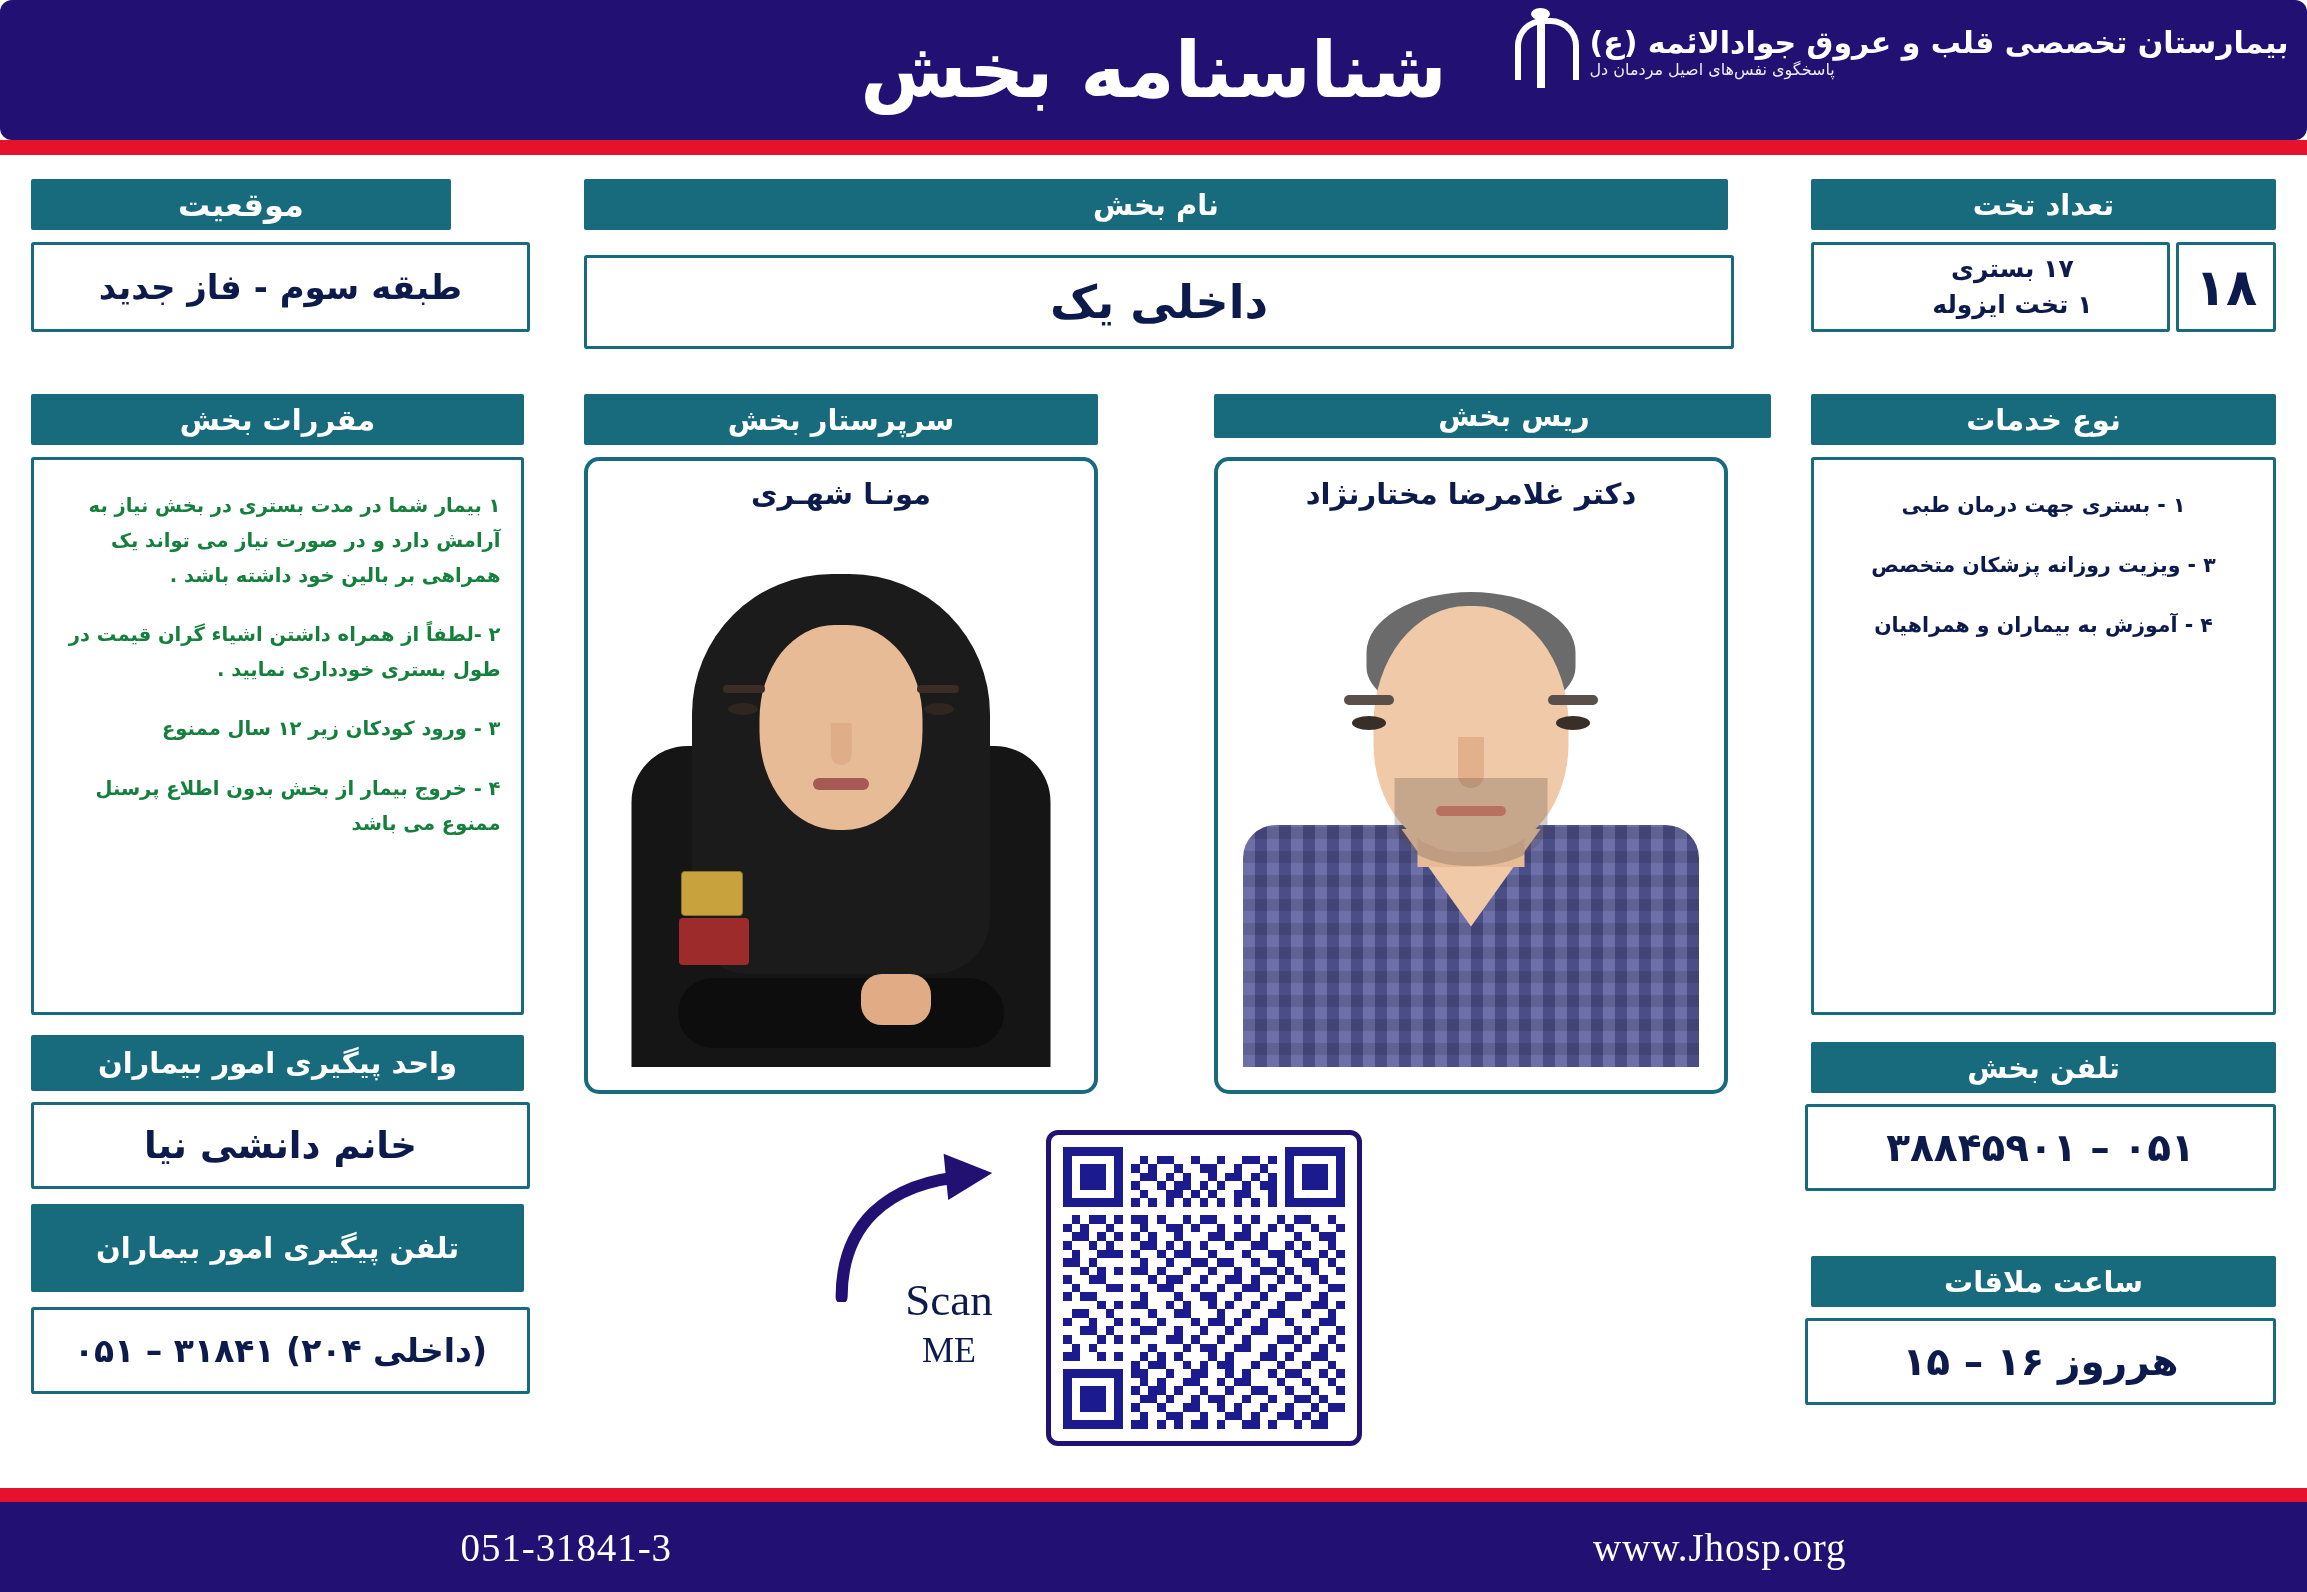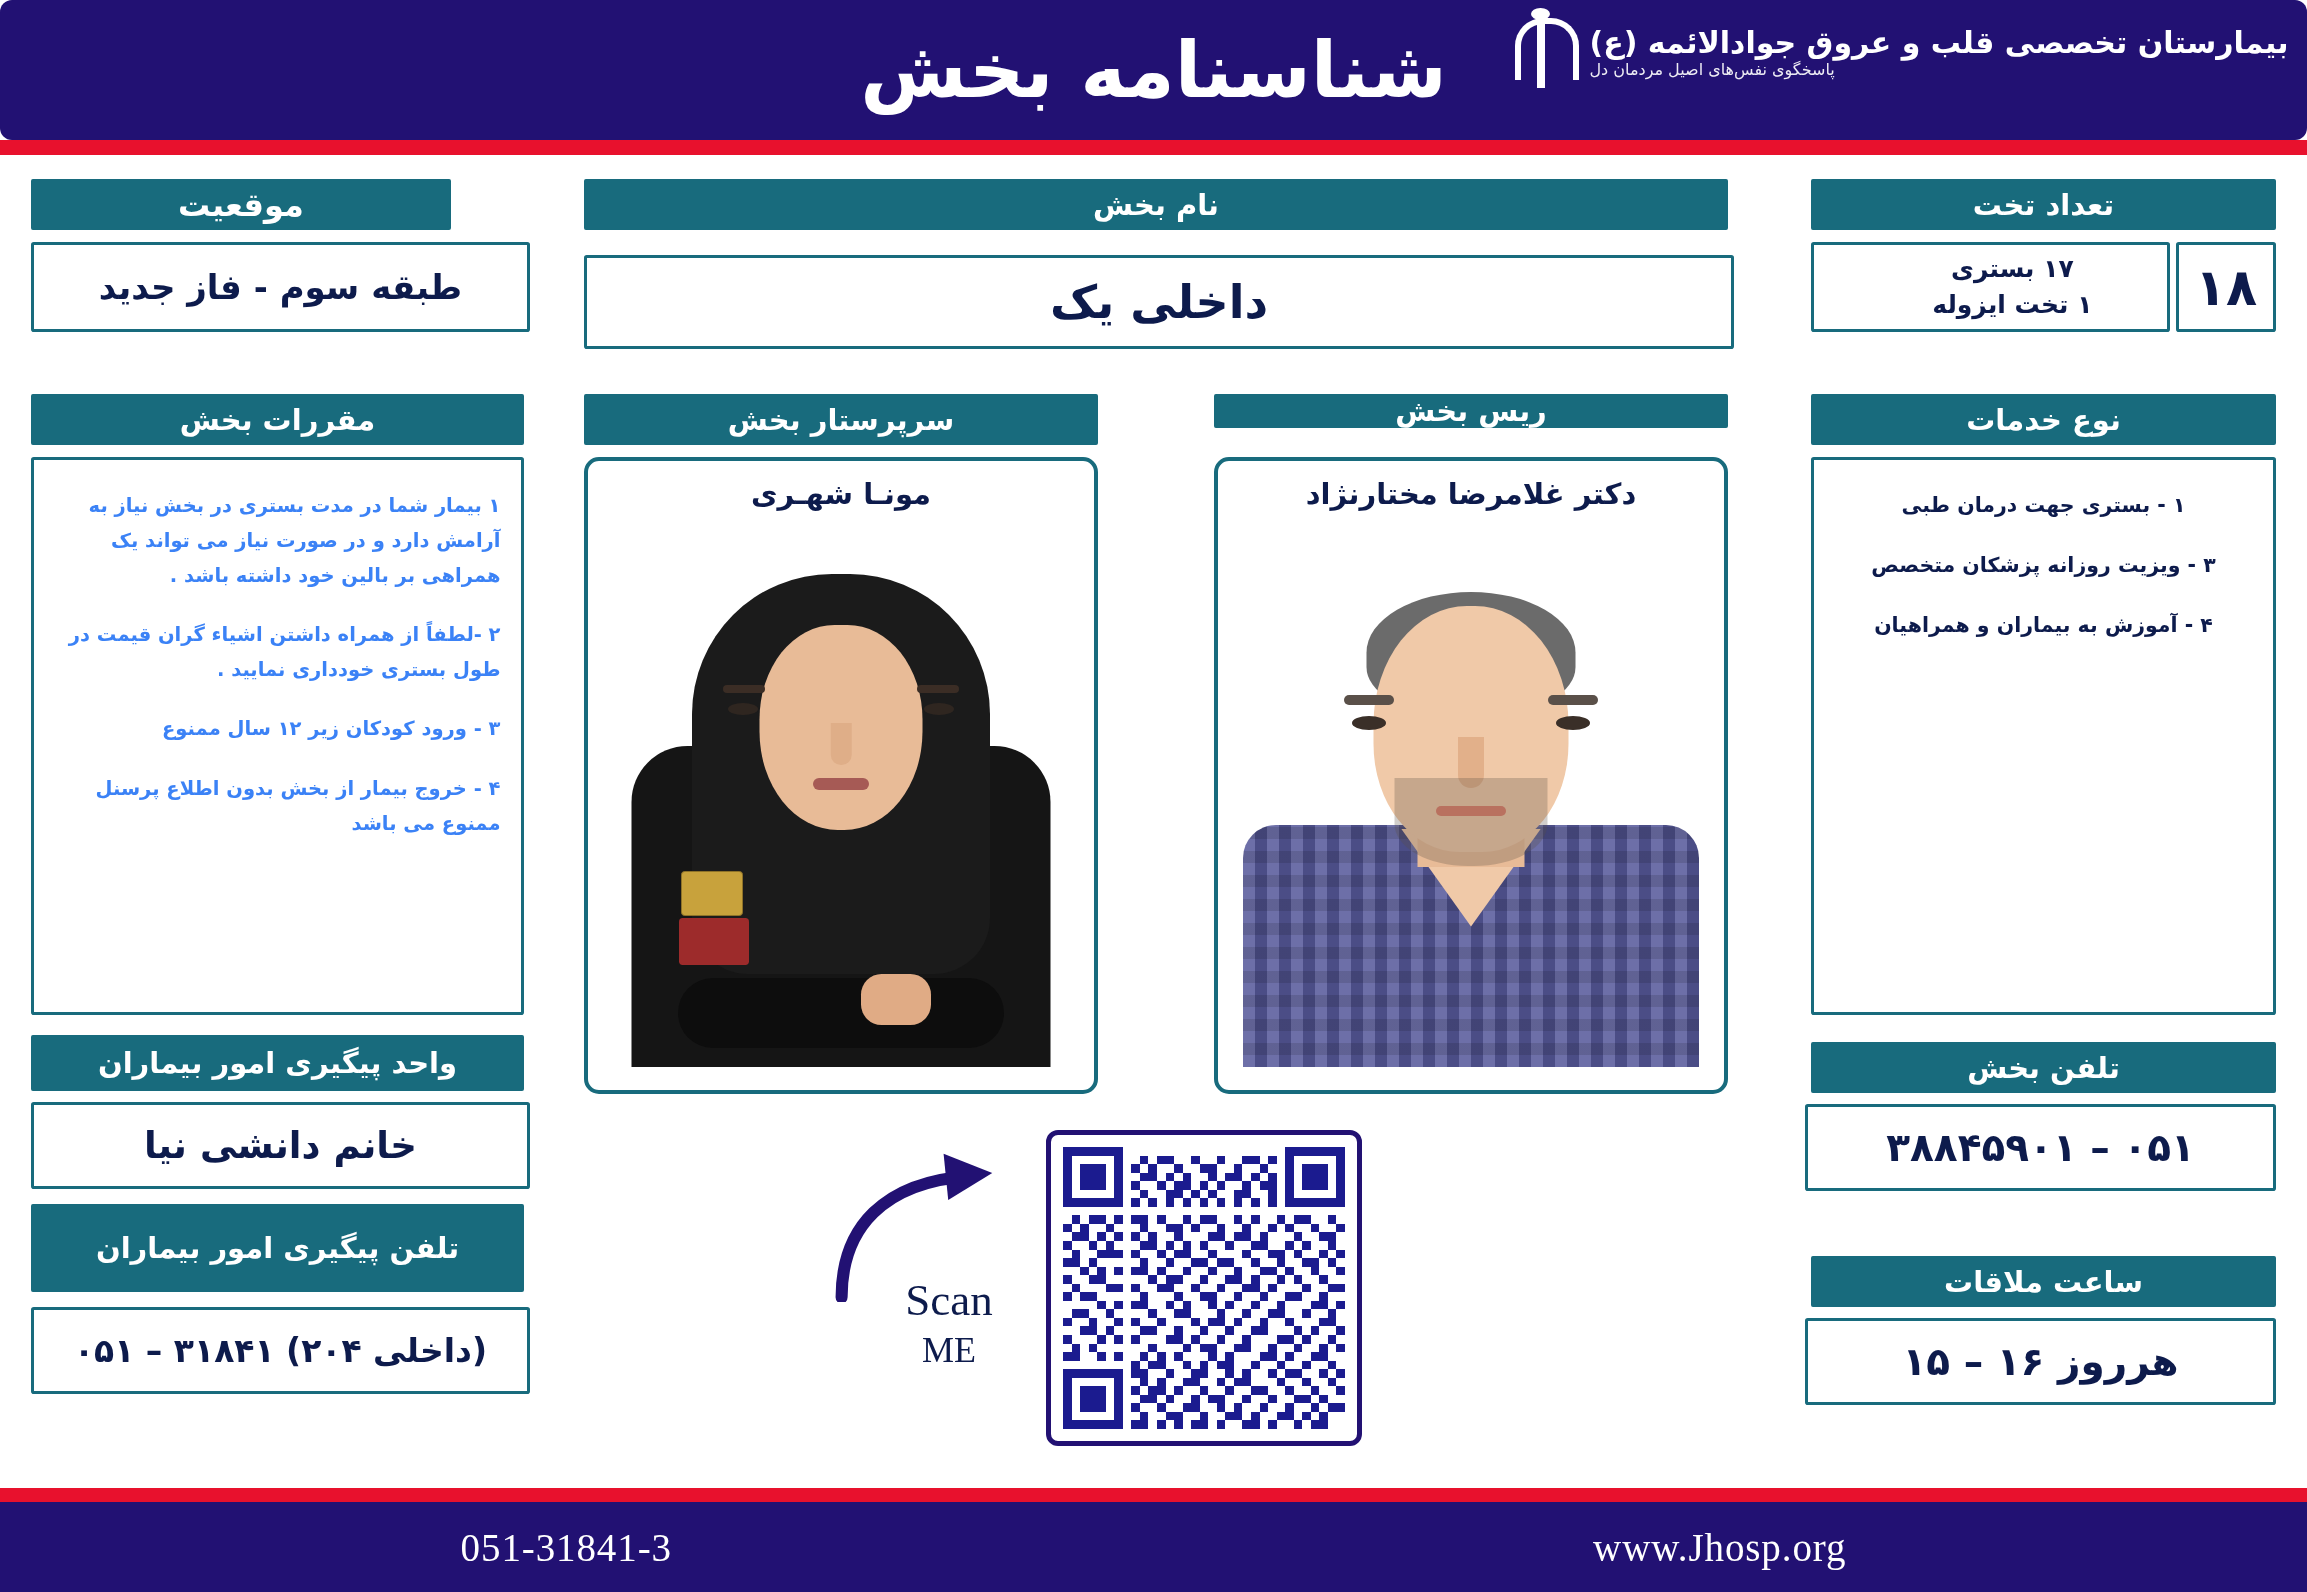--- a/index.html
+++ b/index.html
@@ -85,30 +85,30 @@
   #phone-label{right:31px;top:1042px;width:465px;height:51px;font-size:29px;}
   #phone-box{right:31px;top:1104px;width:465px;height:81px;font-size:39px;}
   #visit-label{right:31px;top:1256px;width:465px;height:51px;font-size:29px;}
   #visit-box{right:31px;top:1318px;width:465px;height:81px;font-size:39px;}
 
   
   #loc-label{left:31px;top:179px;width:420px;height:51px;font-size:32px;}
   #loc-box{left:31px;top:242px;width:493px;height:84px;font-size:34px;}
   #rules-label{left:31px;top:394px;width:493px;height:51px;font-size:29px;}
   #rules-box{left:31px;top:457px;width:493px;height:558px;display:block;padding:28px 20.5px;box-sizing:border-box;}
-  #rules-box p{margin:0 0 24px 0;font-size:19.5px;color:#3b82f6;font-weight:bold;line-height:1.8;text-align:right;}
+  #rules-box p{margin:0 0 24px 0;font-size:19.5px;color:#15803d;font-weight:bold;line-height:1.8;text-align:right;}
   #unit-label{left:31px;top:1035px;width:493px;height:56px;font-size:29px;}
   #unit-box{left:31px;top:1102px;width:493px;height:81px;font-size:37px;}
   #unitphone-label{left:31px;top:1204px;width:493px;height:88px;font-size:29px;line-height:1.4;}
   #unitphone-box{left:31px;top:1307px;width:493px;height:81px;font-size:33px;}
 
   
   #ward-label{left:584px;top:179px;width:1144px;height:51px;font-size:29px;}
   #ward-box{left:584px;top:255px;width:1144px;height:88px;font-size:46px;}
-  #head-label{left:1214px;top:394px;width:514px;height:34px;font-size:29px;}
+  #head-label{left:1214px;top:394px;width:514px;height:44px;font-size:29px;padding-left:43px;}
   #supervisor-label{left:584px;top:394px;width:514px;height:51px;font-size:29px;}
 
   .person{
     position:absolute;border:4.2px solid #186b7d;border-radius:15px;background:#ffffff;
     box-sizing:border-box;overflow:hidden;
   }
   #head-card{left:1214px;top:457px;width:514px;height:637px;}
   #supervisor-card{left:584px;top:457px;width:514px;height:637px;}
   .person .pname{
     text-align:center;font-size:29px;font-weight:bold;color:#0d1b4c;padding:16px 0 6.5px;

